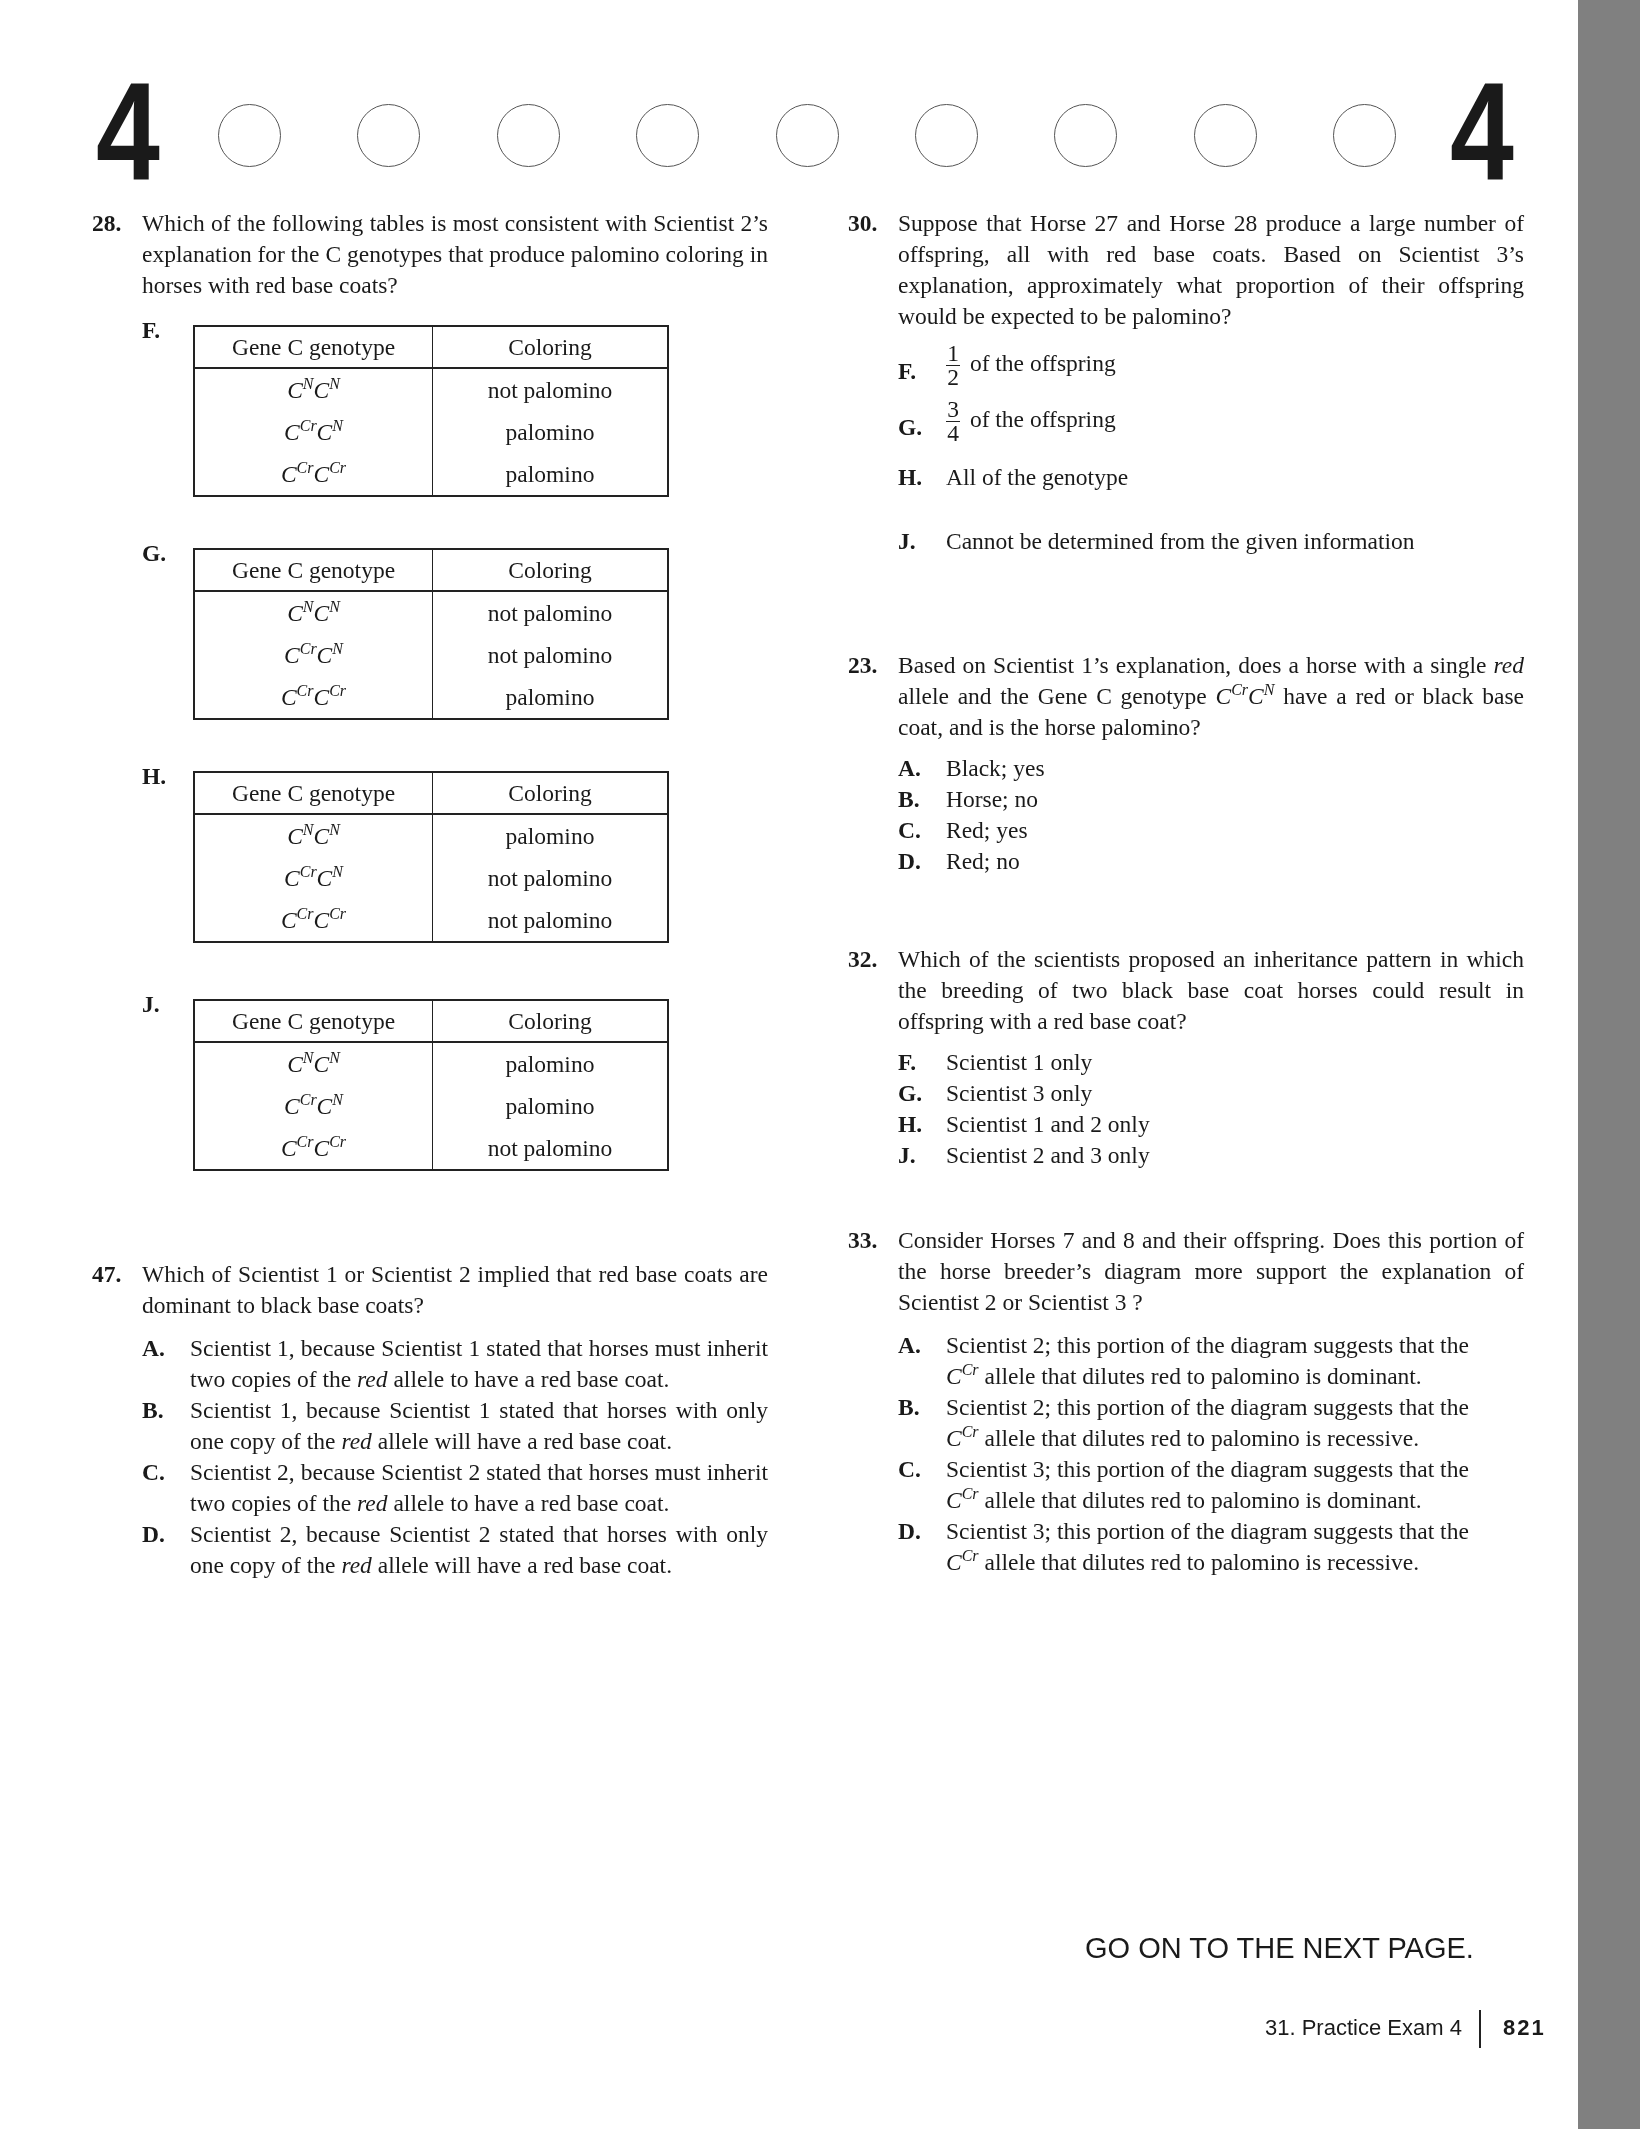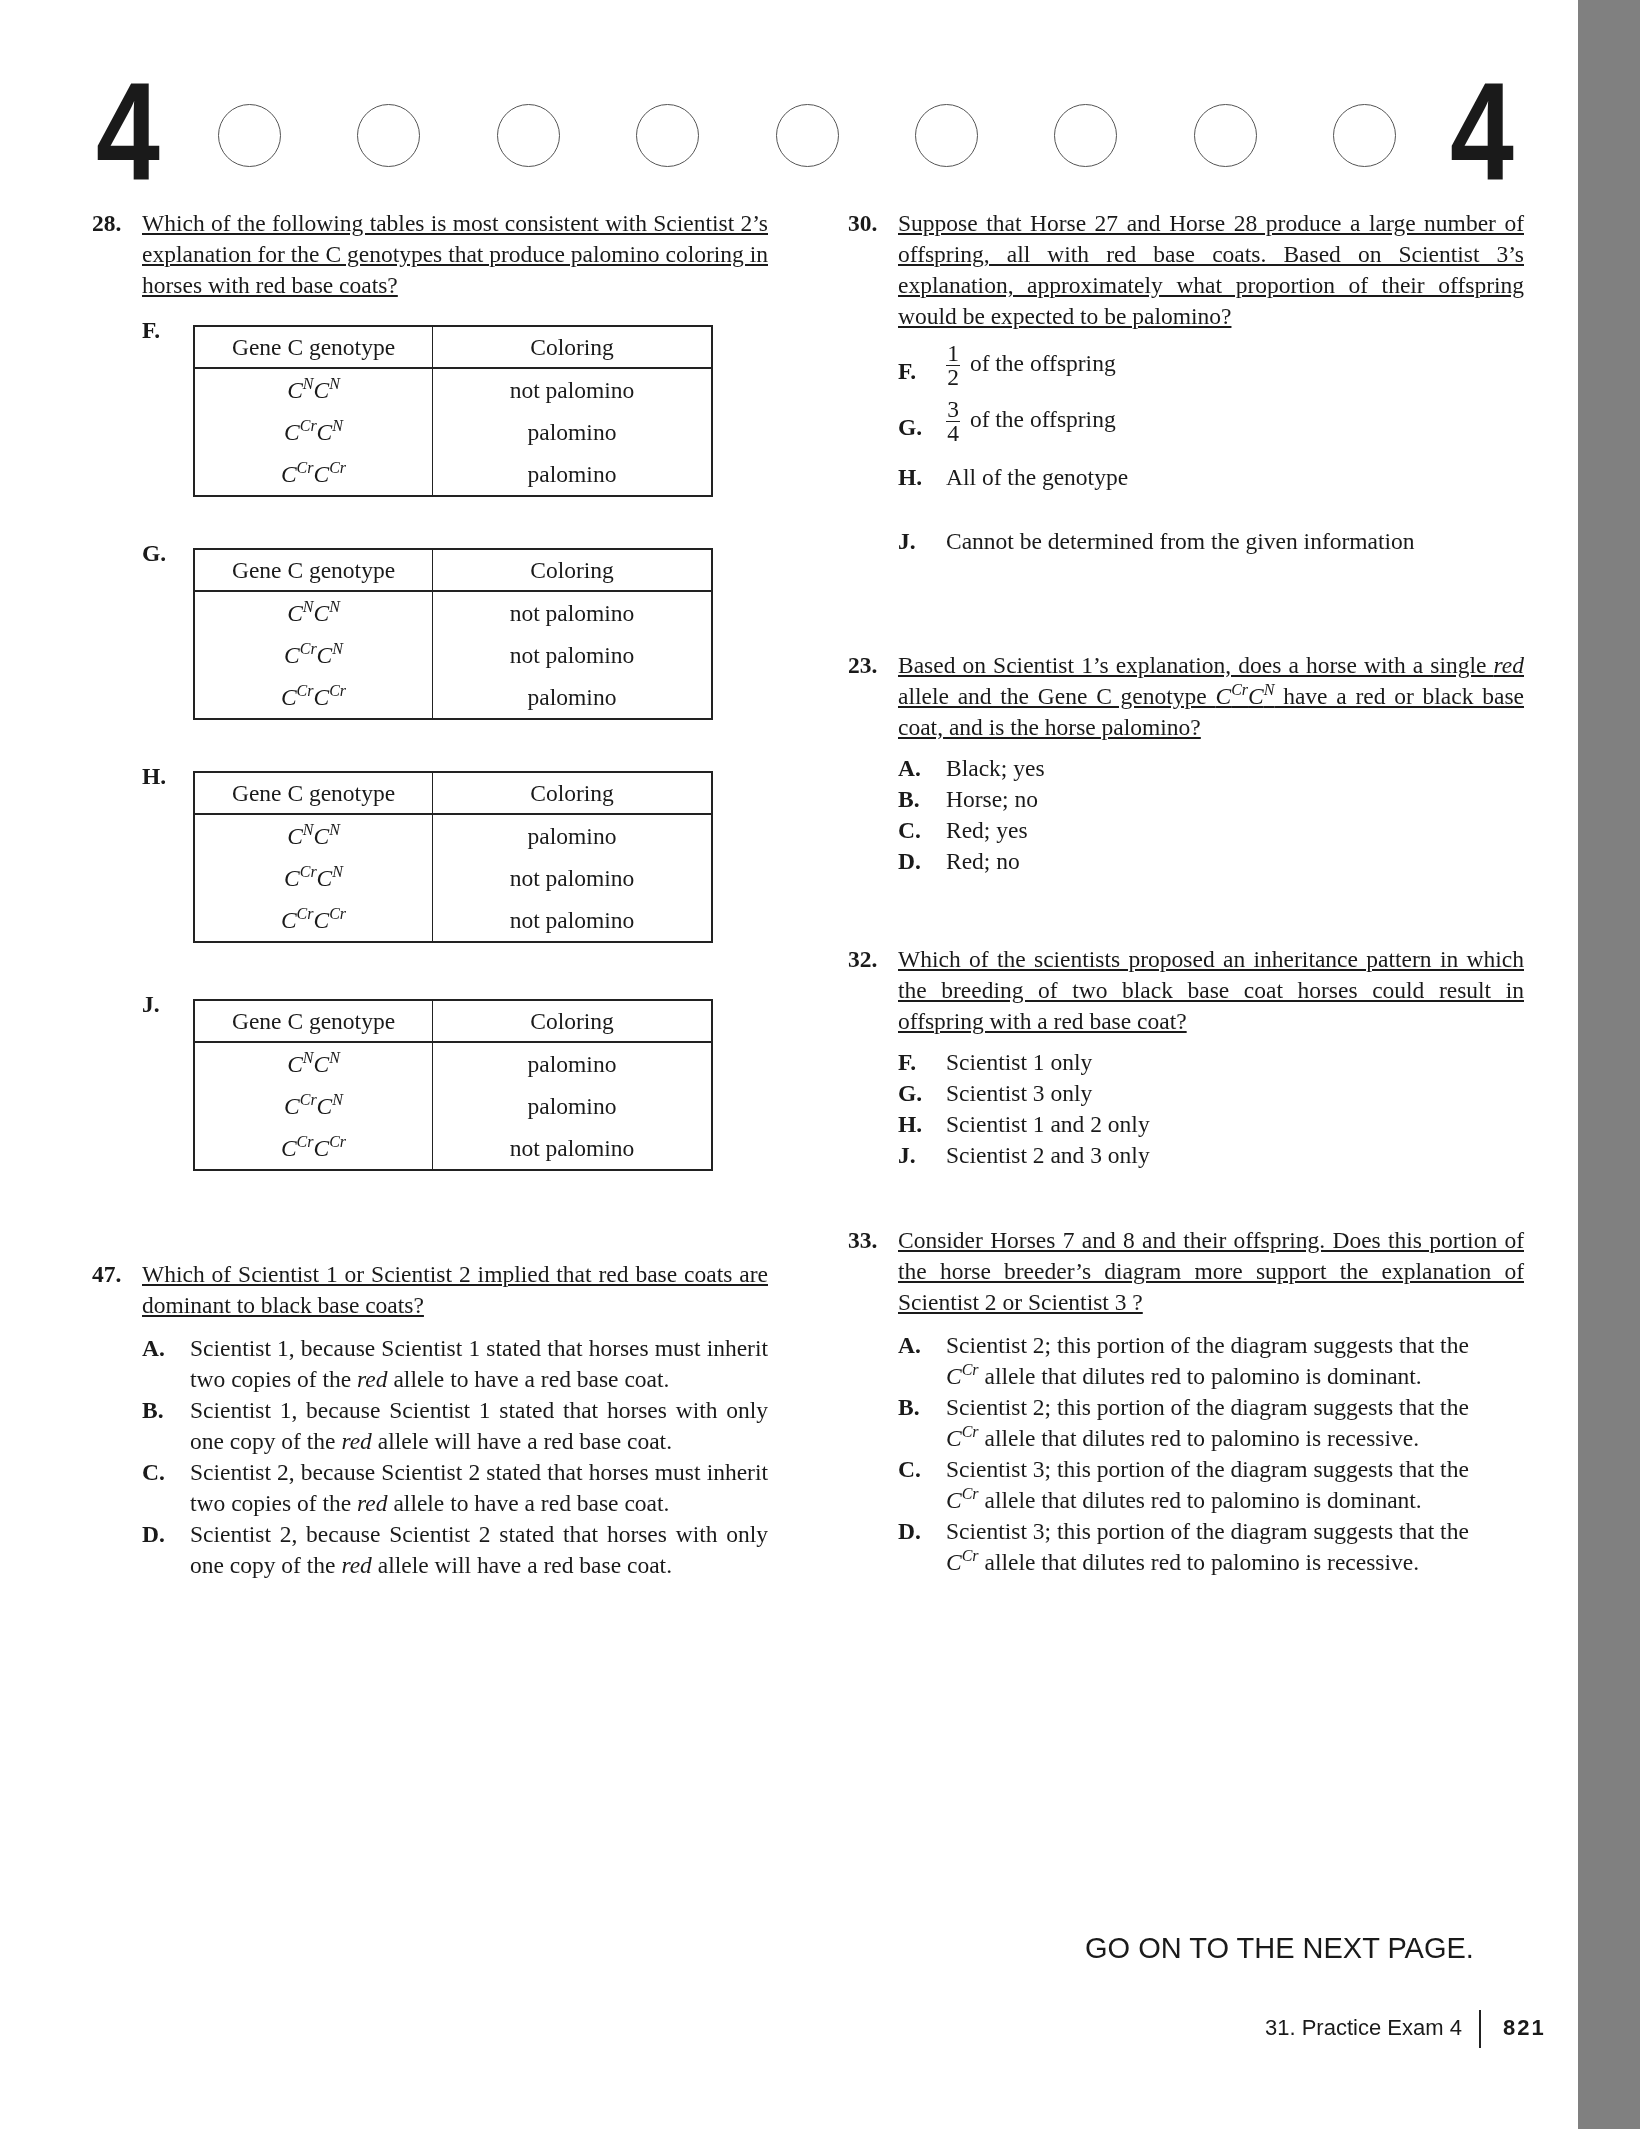--- a/index.html
+++ b/index.html
@@ -4,26 +4,26 @@
 <style>
   html, body { margin:0; padding:0; }
   body { width:1640px; height:2129px; background:#ffffff; position:relative; overflow:hidden;
          font-family:"Liberation Serif", serif; color:#1a1a1a; }
   .sidebar { position:absolute; left:1578px; top:0; width:62px; height:2129px; background:#808080; }
   .header-num { position:absolute; top:62px; font-family:"Liberation Sans", sans-serif; font-weight:bold;
                 font-size:140px; line-height:1; color:#1a1a1a; transform:scaleX(0.82); transform-origin:left top; }
   .circle { position:absolute; top:104px; width:63px; height:63px; border:1.5px solid #555; border-radius:50%; box-sizing:border-box; }
   .q { position:absolute; font-size:23.5px; line-height:31px; }
   .qnum { position:absolute; left:0; top:0; font-weight:bold; }
-  .qtext { margin-left:50px; text-align:justify;text-decoration:underline; }
+  .qtext { margin-left:50px; text-align:justify; }
   .opt { position:relative; margin-left:50px; }
   .opt .lbl { position:absolute; left:0; top:0; font-weight:bold; }
   .opt .otext { margin-left:48px; text-align:justify; }
   .tbl-label { position:absolute; font-weight:bold; font-size:23.5px; }
-  table.gt { position:absolute; border-collapse:collapse; border:2.5px solid #222; width:520px; font-size:23.5px; }
+  table.gt { position:absolute; border-collapse:collapse; border:2.5px solid #222; width:476px; font-size:23.5px; }
   table.gt th { font-weight:normal; height:40px; border-bottom:2.5px solid #222; text-align:center; padding:0; }
   table.gt td { height:42px; text-align:center; padding:0; }
   table.gt th:first-child, table.gt td:first-child { border-right:1.5px solid #222; width:237px; }
   .geno { font-style:italic; }
   .geno sup { font-size:16px; vertical-align:9px; line-height:0; }
   .frac { display:inline-block; vertical-align:middle; text-align:center; line-height:23px; margin:0 4px 0 0; }
   .frac span { display:block; }
   .frac .bar { border-top:1.5px solid #222; width:14px; margin:0 auto; height:0; }
   .gonext { position:absolute; left:1085px; top:1932px; font-family:"Liberation Sans", sans-serif; font-weight:normal; font-size:29px; }
   .footer { position:absolute; top:2015px; font-family:"Liberation Sans", sans-serif; font-size:22px; }

